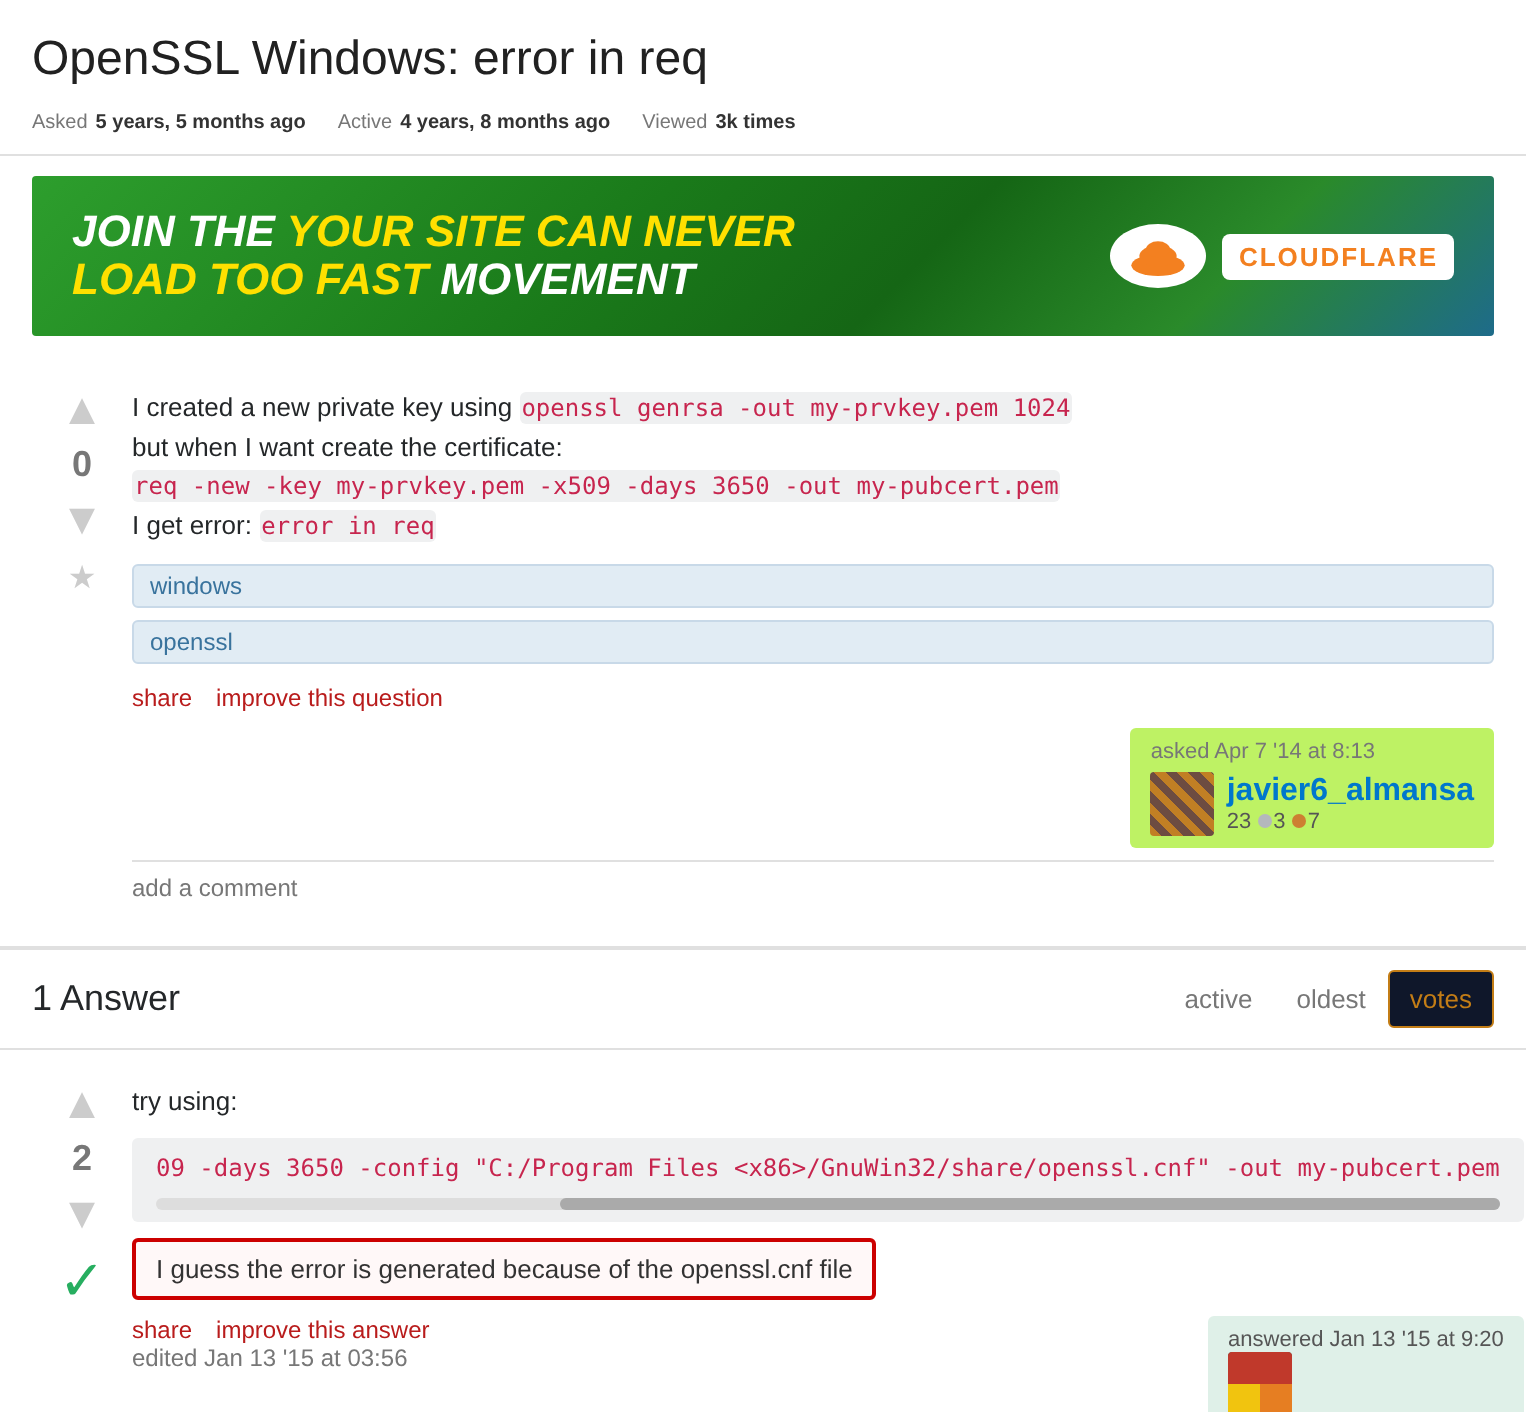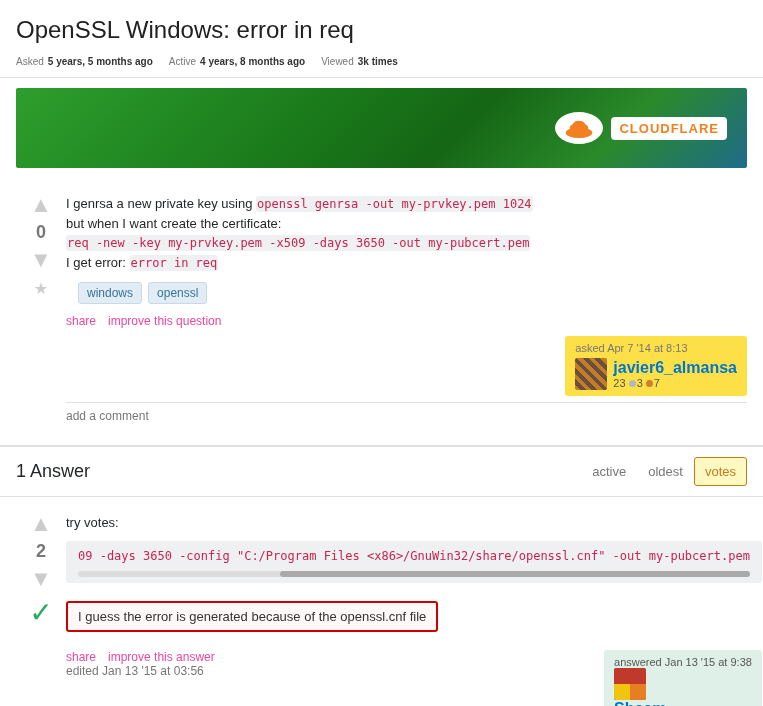--- a/index.html
+++ b/index.html
@@ -30,55 +30,55 @@
     .question-area { display: flex; padding: 16px; gap: 0; }
     .vote-column { display: flex; flex-direction: column; align-items: center; width: 50px; flex-shrink: 0; gap: 2px; }
     .vote-up, .vote-down { cursor: pointer; color: #ccc; font-size: 22px; line-height: 1; user-select: none; }
     .vote-count { font-size: 18px; color: #777; font-weight: bold; margin: 4px 0; }
     .fav-star { color: #ccc; font-size: 16px; cursor: pointer; margin-top: 6px; }
 
     .question-body { flex: 1; }
     .question-text { font-size: 13px; line-height: 1.5; color: #242729; }
     .inline-code { background: #eff0f1; padding: 1px 1px; border-radius: 3px; font-family: monospace; font-size: 12px; color: #c7254e; white-space: nowrap; }
 
-    .tags { margin: 10px 12px; display: flex; gap: 6px; flex-wrap: wrap; }
+    .tags { margin: 10px 0; display: flex; gap: 6px; flex-wrap: wrap; flex-direction: column; }
     .tag { background: #e1ecf4; color: #39739d; padding: 3px 8px; border-radius: 3px; font-size: 12px; cursor: pointer; border: 1px solid #c8d9e8; }
 
     .question-actions { display: flex; gap: 12px; margin: 8px 0; }
-    .action-link { color: #ec4899; font-size: 12px; cursor: pointer; text-align: right; }
-
-    .asked-card { background: #fde047; border-radius: 3px; padding: 6px 10px; font-size: 11px; color: #555; float: right; margin-left: auto; }
+    .action-link { color: #b91c1c; font-size: 12px; cursor: pointer; text-align: right; }
+
+    .asked-card { background: #bef264; border-radius: 3px; padding: 6px 10px; font-size: 11px; color: #555; float: right; margin-left: auto; }
     .asked-card .asked-label { color: #777; }
     .asked-card .user-info { display: flex; align-items: center; gap: 6px; margin-top: 4px; }
     .user-avatar { width: 32px; height: 32px; background: #6d4c41; border-radius: 2px; display: flex; align-items: center; justify-content: center; overflow: hidden; }
     .avatar-pattern { width: 32px; height: 32px; background: repeating-linear-gradient(45deg, #c17f24, #c17f24 4px, #6d4c41 4px, #6d4c41 8px); }
     .user-name { color: #0077cc; font-size: 16px; font-weight: bold; cursor: pointer; }
     .user-rep { font-size: 11px; color: #555; }
     .rep-dot { display: inline-block; width: 7px; height: 7px; border-radius: 50%; margin-right: 1px; }
     .rep-dot.bronze { background: #cd7f32; }
     .rep-dot.silver { background: #b4b8bc; }
 
     .add-comment { color: #777; font-size: 12px; cursor: pointer; padding: 6px 0; border-top: 1px solid #e0e0e0; margin-top: 6px; }
 
     .answer-header { padding: 10px 16px; display: flex; align-items: center; justify-content: space-between; border-top: 2px solid #e0e0e0; }
     .answer-count { font-size: 18px; font-weight: normal; color: #242729; }
     .sort-tabs { display: flex; gap: 0; }
     .sort-tab { padding: 6px 10px; font-size: 13px; color: #777; cursor: pointer; border: 1px solid transparent; }
-    .sort-tab.active { color: #c37d16; border: 1px solid #c37d16; border-radius: 3px; background: #fef9c3; }
+    .sort-tab.active { color: #c37d16; border: 1px solid #c37d16; border-radius: 3px; background: #0f172a; }
 
     .answer-area { display: flex; padding: 16px; gap: 0; border-top: 1px solid #e0e0e0; }
     .answer-body { flex: 1; }
     .answer-text { font-size: 13px; line-height: 1.5; color: #242729; }
 
     .code-block-container { background: #eff0f1; border-radius: 3px; margin: 8px 0; overflow-x: auto; position: relative; }
     .code-scroll { overflow-x: auto; padding: 8px 12px; font-family: monospace; font-size: 12px; color: #c7254e; white-space: pre; }
     .scrollbar-hint { background: #ddd; height: 6px; border-radius: 3px; margin: 0 12px 6px 12px; position: relative; }
     .scrollbar-thumb { background: #aaa; height: 6px; border-radius: 3px; width: 70%; margin-left: 30%; }
 
-    .accepted-answer { border: 2px solid #cc0000; border-radius: 3px; background: #fff8f8; padding: 6px 10px; margin: 10px 0; display: inline-block; font-size: 13px; color: #333; }
+    .accepted-answer { border: 2px solid #cc0000; border-radius: 3px; background: #fff8f8; padding: 6px 10px; margin: 0 0; display: inline-block; font-size: 13px; color: #333; }
 
     .check-mark { color: #27ae60; font-size: 28px; margin-top: 4px; }
 
     .answer-meta { display: flex; align-items: flex-start; justify-content: space-between; margin-top: 8px; }
     .answer-actions { display: flex; gap: 12px; }
 
     .edited-info { font-size: 12px; color: #777; }
     .answered-card { background: #dff0e8; border-radius: 3px; padding: 6px 10px; font-size: 11px; color: #555; }
 
     .avatar-answer { width: 32px; height: 32px; background: repeating-conic-gradient(#c0392b 0% 25%, #e67e22 0% 50%, #f1c40f 50% 75%, #27ae60 75%); border-radius: 2px; }
@@ -99,20 +99,24 @@
     <span>Active</span>
     <strong>4 years, 8 months ago</strong>
   </span>
   <span>
     <span>Viewed</span>
     <strong>3k times</strong>
   </span>
 </div>
 
 <div class="ad-banner">
+  <div class="ad-text">
+    <span>JOIN THE</span> <span class="highlight">YOUR SITE CAN NEVER</span><br>
+    <span class="highlight">LOAD TOO FAST</span> <span>MOVEMENT</span>
+  </div>
   <div class="ad-right">
     <div style="background:#fff;padding:6px 10px;border-radius:50%;display:inline-flex;align-items:center;justify-content:center;">
       <svg width="28" height="20" viewBox="0 0 40 30">
           <ellipse cx="20" cy="22" rx="20" ry="8" fill="#f38020"></ellipse>
           <ellipse cx="20" cy="15" rx="14" ry="8" fill="#f38020"></ellipse>
           <ellipse cx="20" cy="10" rx="9" ry="6" fill="#f38020"></ellipse>
         </svg>
     </div>
     <div class="cloud-logo">CLOUDFLARE</div>
   </div>
@@ -120,21 +124,21 @@
 
 <div class="question-area">
   <div class="vote-column">
     <span class="vote-up">▲</span>
     <span class="vote-count">0</span>
     <span class="vote-down">▼</span>
     <span class="fav-star">★</span>
   </div>
   <div class="question-body">
     <div class="question-text">
-      <span>I genrsa a new private key using</span>
+      <span>I created a new private key using</span>
       <code class="inline-code">openssl genrsa -out my-prvkey.pem 1024</code>
       <br>
       <span>but when I want create the certificate:</span>
       <code class="inline-code">req -new -key my-prvkey.pem -x509 -days 3650 -out my-pubcert.pem</code>
       <br>
       <span>I get error:</span>
       <code class="inline-code">error in req</code>
     </div>
 
     <div class="tags">
@@ -181,21 +185,21 @@
 
 <div class="answer-area">
   <div class="vote-column">
     <span class="vote-up">▲</span>
     <span class="vote-count">2</span>
     <span class="vote-down">▼</span>
     <span class="check-mark">✓</span>
   </div>
   <div class="answer-body">
     <div class="answer-text">
-      <span>try votes:</span>
+      <span>try using:</span>
     </div>
 
     <div class="code-block-container">
       <div class="code-scroll">09 -days 3650 -config "C:/Program Files &lt;x86&gt;/GnuWin32/share/openssl.cnf" -out my-pubcert.pem</div>
       <div class="scrollbar-hint">
         <div class="scrollbar-thumb"></div>
       </div>
     </div>
 
     <div class="accepted-answer">I guess the error is generated because of the openssl.cnf file</div>
@@ -203,21 +207,21 @@
     <div class="answer-meta">
       <div>
         <div class="answer-actions">
           <span class="action-link">share</span>
           <span class="action-link">improve this answer</span>
         </div>
         <div class="edited-info">edited Jan 13 '15 at 03:56</div>
       </div>
 
       <div class="answered-card">
-        <div class="asked-label">answered Jan 13 '15 at 9:38</div>
+        <div class="asked-label">answered Jan 13 '15 at 9:20</div>
         <div class="user-info">
           <div class="user-avatar">
             <div class="avatar-answer"></div>
           </div>
           <div>
             <div class="user-name">Shaam</div>
 
           </div>
         </div>
       </div>

